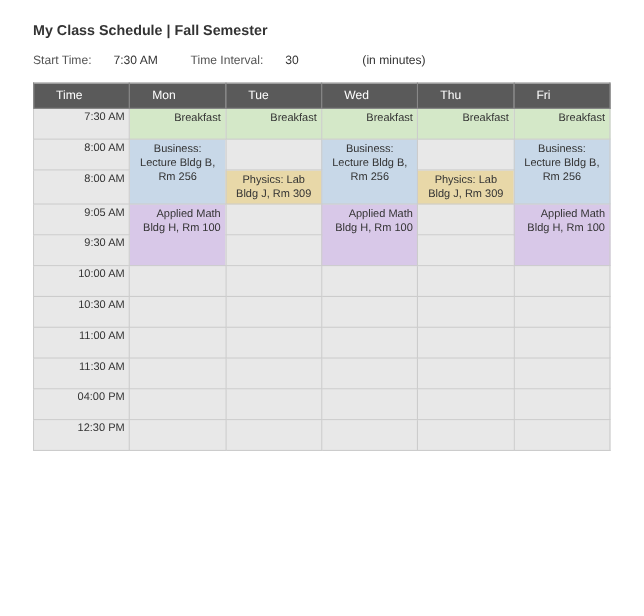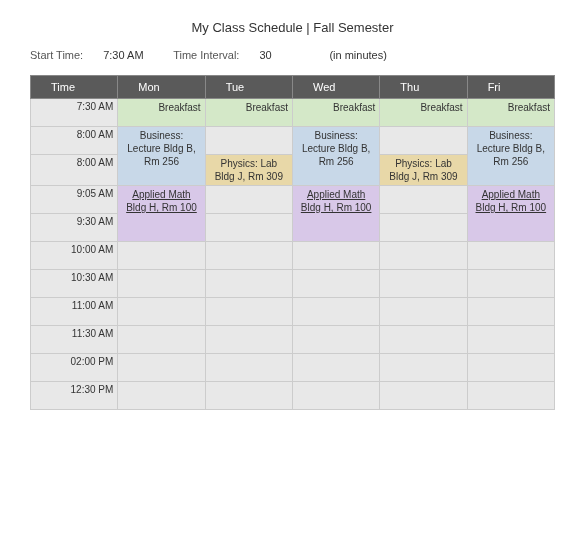--- a/index.html
+++ b/index.html
@@ -7,23 +7,22 @@
       background: #fff;
       font-family: Arial, sans-serif;
       font-size: 11px;
       color: #333;
       width: 585px;
       min-height: 560px;
       padding: 20px 30px;
     }
     .page-title {
       font-size: 13px;
-      font-weight: normal;
+      font-weight: bold;
       margin-bottom: 14px;
-      text-align: center;
     }
     .meta-row {
       display: flex;
       align-items: center;
       gap: 20px;
       margin-bottom: 14px;
       font-size: 11px;
     }
     .meta-label { color: #555; }
     .meta-value { min-width: 50px; }
@@ -74,23 +73,22 @@
     }
     .cell-physics {
       background: #e8d8a8 !important;
       color: #333;
       text-align: center;
       font-size: 10px;
     }
     .cell-appmath {
       background: #d8c8e8 !important;
       color: #333;
-      text-align: center;
-      font-size: 10px;
-      text-decoration: underline;
+      text-align: right;
+      font-size: 10px;
     }
     .cell-empty {
       background: #e8e8e8 !important;
     }
     .cell-content {
       line-height: 1.3;
     }
   </style>
 </head>
 <body>
@@ -211,21 +209,21 @@
       </tr>
       <tr>
         <td class="time-col">11:30 AM</td>
         <td class="cell-empty"></td>
         <td class="cell-empty"></td>
         <td class="cell-empty"></td>
         <td class="cell-empty"></td>
         <td class="cell-empty"></td>
       </tr>
       <tr>
-        <td class="time-col">02:00 PM</td>
+        <td class="time-col">04:00 PM</td>
         <td class="cell-empty"></td>
         <td class="cell-empty"></td>
         <td class="cell-empty"></td>
         <td class="cell-empty"></td>
         <td class="cell-empty"></td>
       </tr>
       <tr>
         <td class="time-col">12:30 PM</td>
         <td class="cell-empty"></td>
         <td class="cell-empty"></td>

